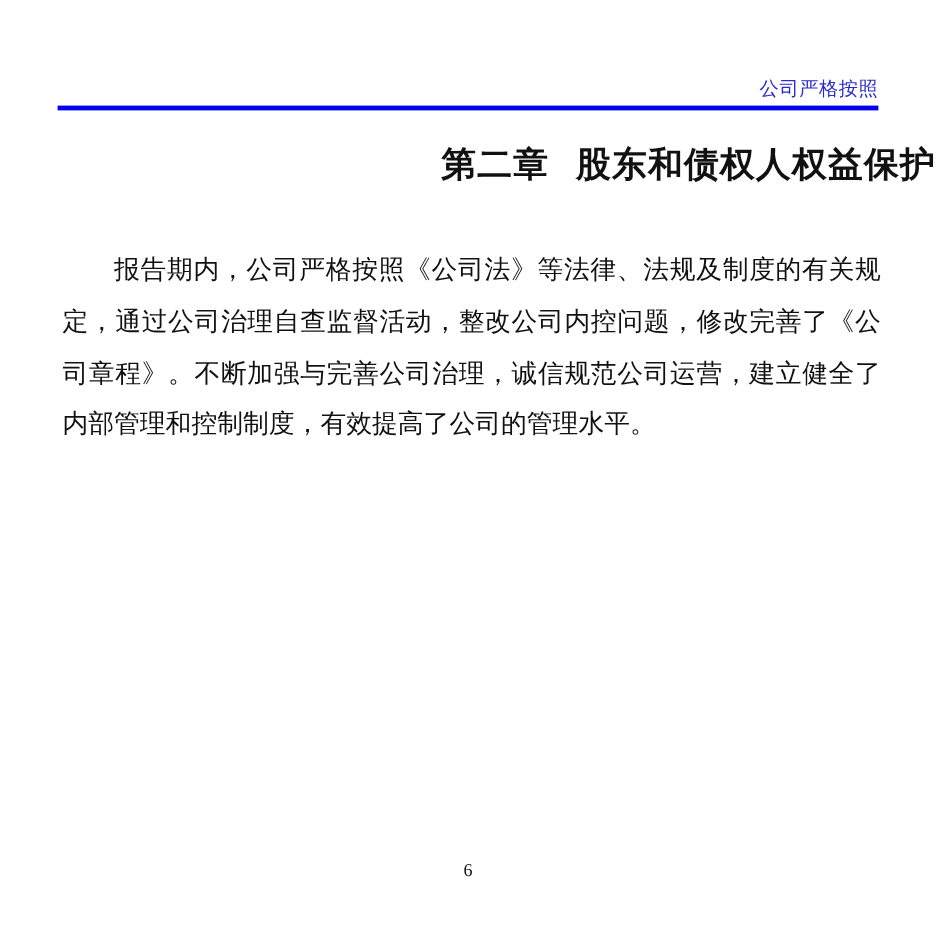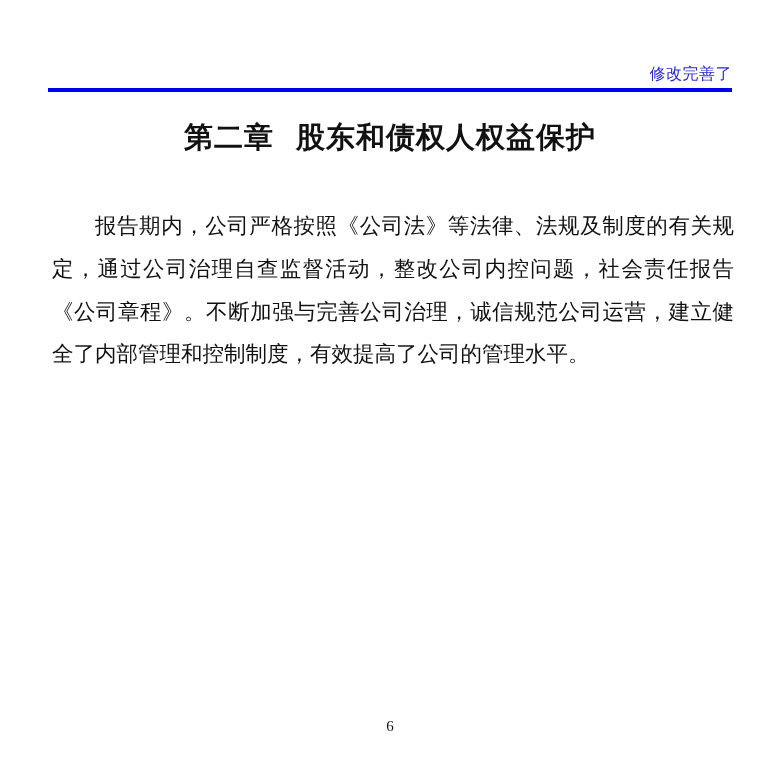--- a/index.html
+++ b/index.html
@@ -2,35 +2,35 @@
 <html><head>
 <meta charset="utf-8">
 <style>
   html, body { margin: 0; padding: 0; background: #ffffff; }
   body { width: 780px; height: 778px; position: relative; overflow: hidden;
          font-family: "DejaVu Serif", "Liberation Serif", serif; color: #111; }
   .header-label { position: absolute; right: 48px; top: 64px; font-size: 16px;
                   color: #2a2acc; letter-spacing: 0.5px; }
   .header-rule { position: absolute; left: 48px; top: 88px; width: 684px; height: 4px;
                  background: #0000ee; }
-  .title { position: absolute; left: 0; width: 780px; top: 118px; text-align: center;
+  .title { position: absolute; left: 0; width: 780px; top: 118px; text-align: right;
            font-size: 29px; font-weight: bold; letter-spacing: 1px; }
   .body { position: absolute; left: 52px; top: 205px; width: 682px; font-size: 21.5px;
           line-height: 42.8px; text-align: justify; text-justify: inter-character; }
   .para { margin: 0; text-indent: 2em; }
   .page-number { position: absolute; left: 0; width: 780px; top: 718px; text-align: center;
                  font-size: 15px; font-family: "Liberation Serif", serif; }
 </style>
 </head>
 <body>
 
 <div>
-  <div class="header-label">修改完善了</div>
+  <div class="header-label">公司严格按照</div>
   <div class="header-rule"></div>
 
   <h1 class="title" style="margin:0; white-space:pre;">第二章  股东和债权人权益保护</h1>
 
   <div class="body">
-    <p class="para">报告期内，公司严格按照《公司法》等法律、法规及制度的有关规定，通过公司治理自查监督活动，整改公司内控问题，社会责任报告《公司章程》。不断加强与完善公司治理，诚信规范公司运营，建立健全了内部管理和控制制度，有效提高了公司的管理水平。</p>
+    <p class="para">报告期内，公司严格按照《公司法》等法律、法规及制度的有关规定，通过公司治理自查监督活动，整改公司内控问题，修改完善了《公司章程》。不断加强与完善公司治理，诚信规范公司运营，建立健全了内部管理和控制制度，有效提高了公司的管理水平。</p>
   </div>
 
   <div class="page-number">6</div>
 </div>
 
 </body></html>

